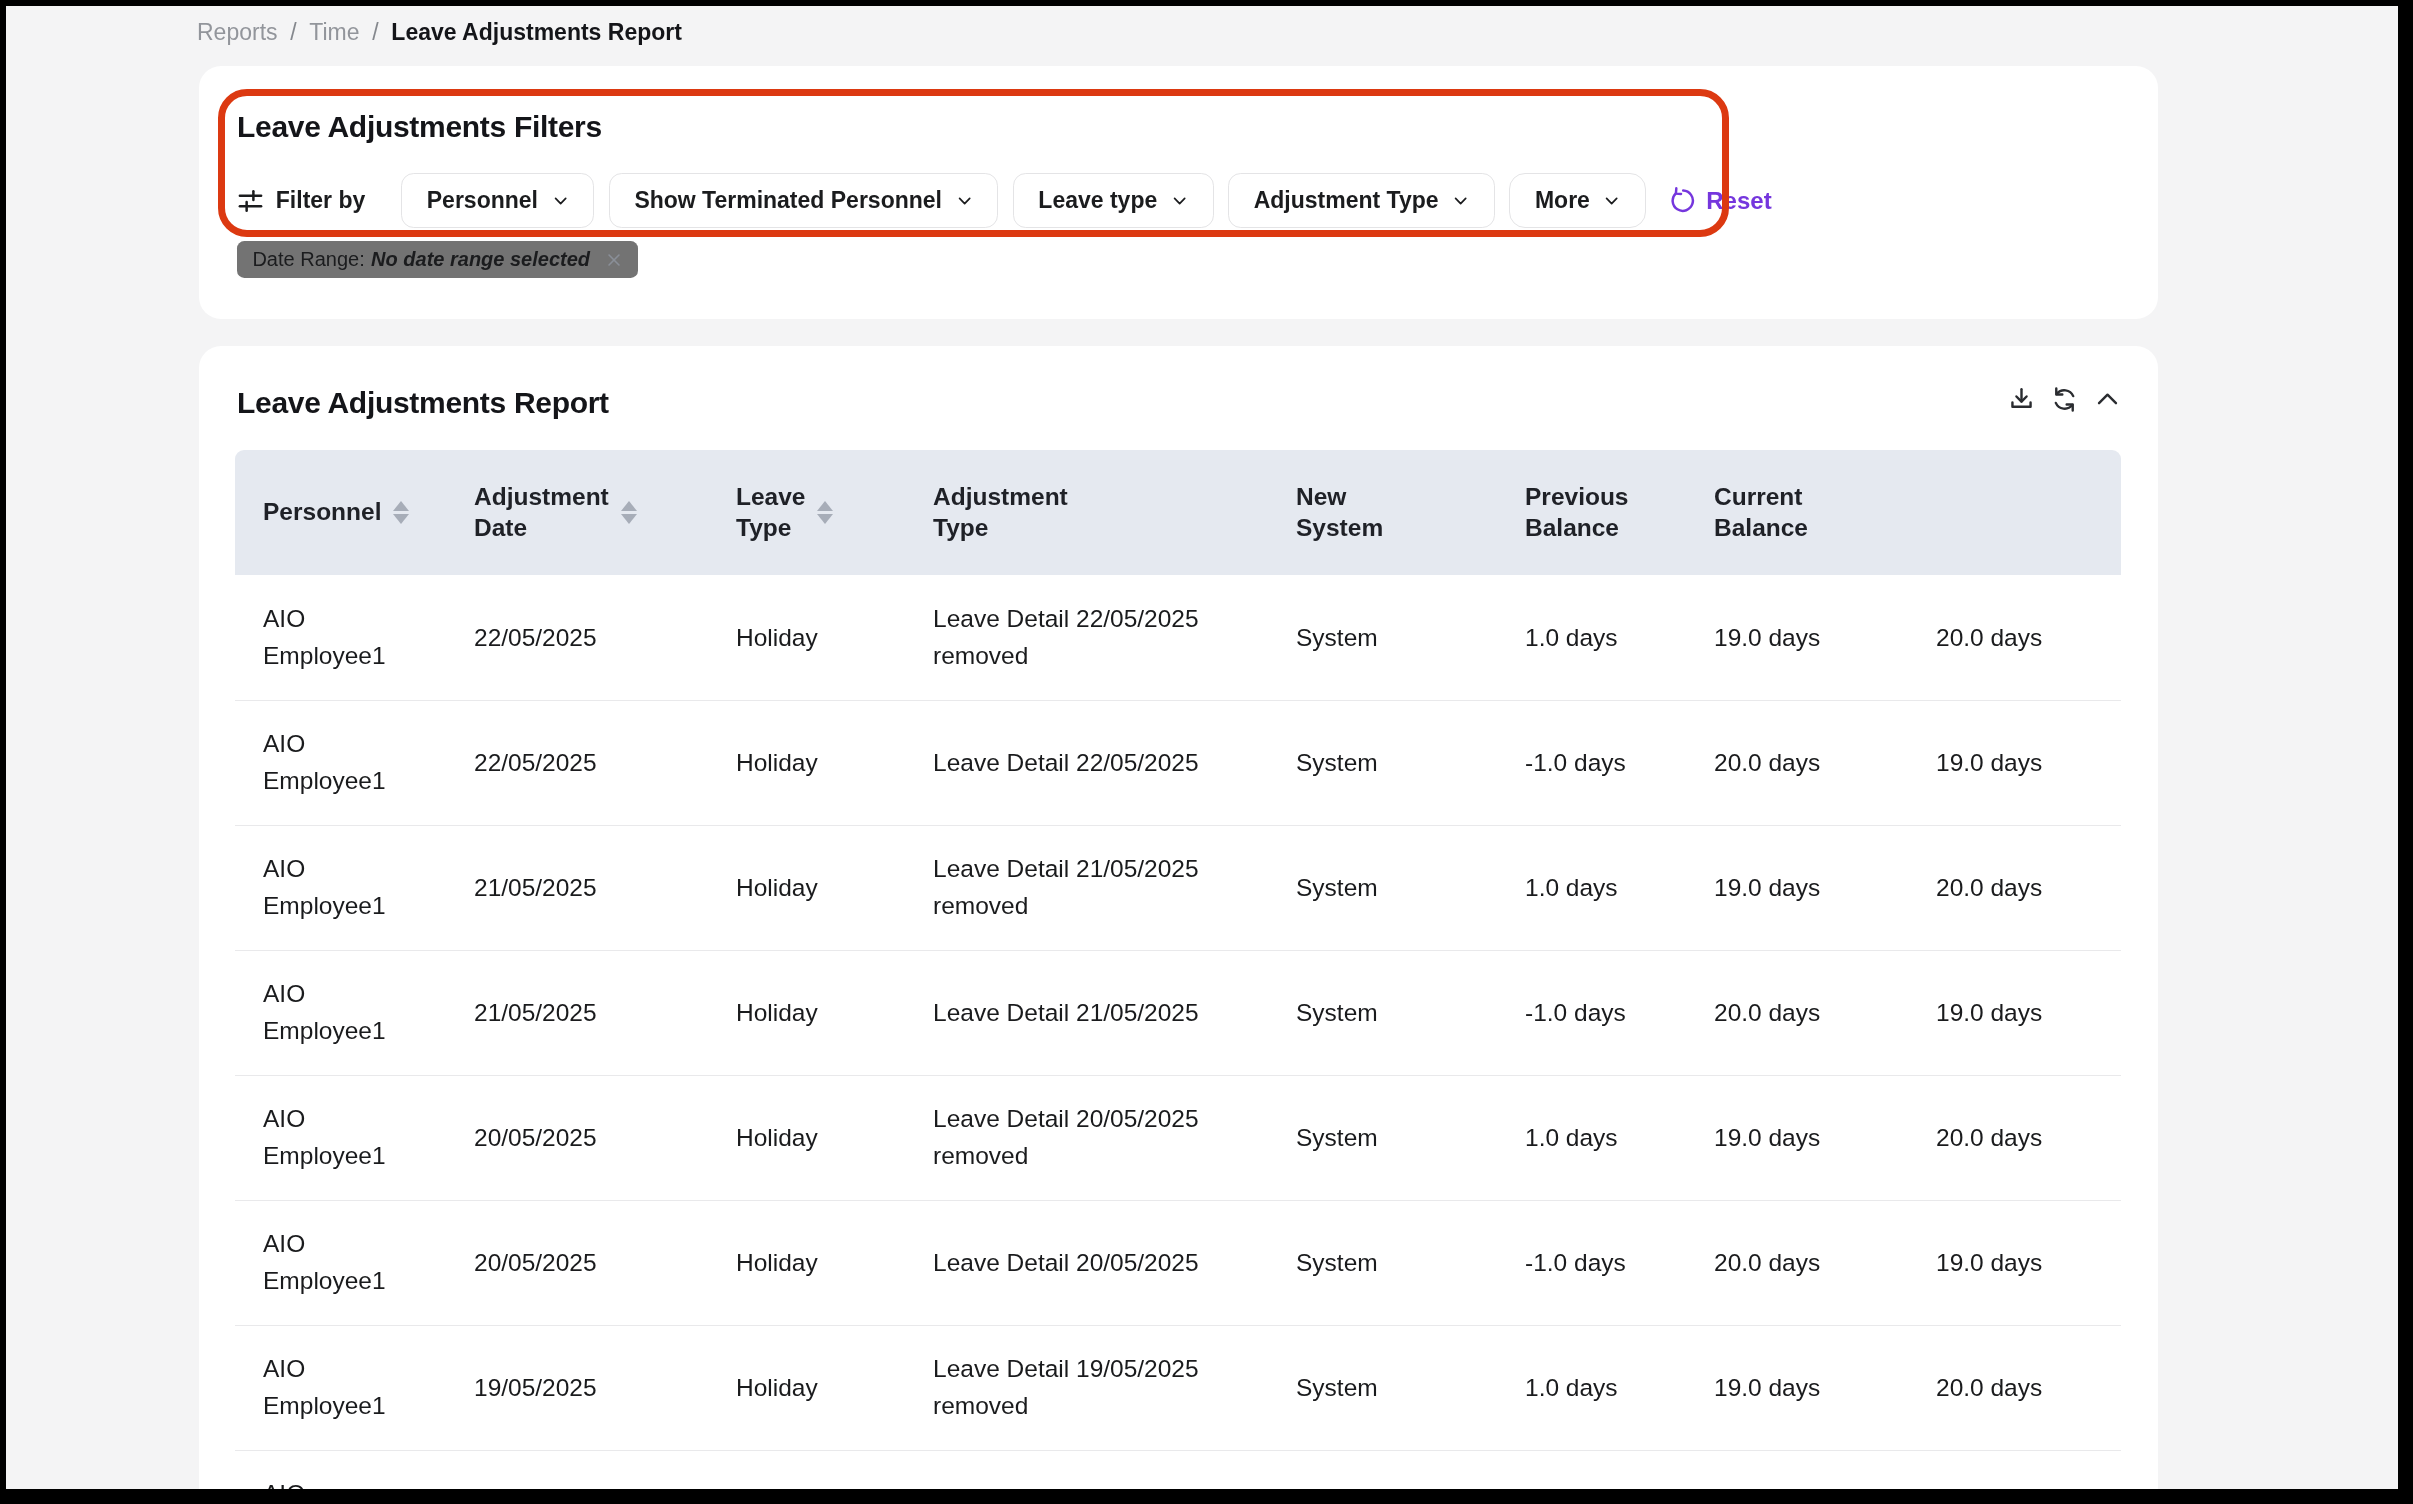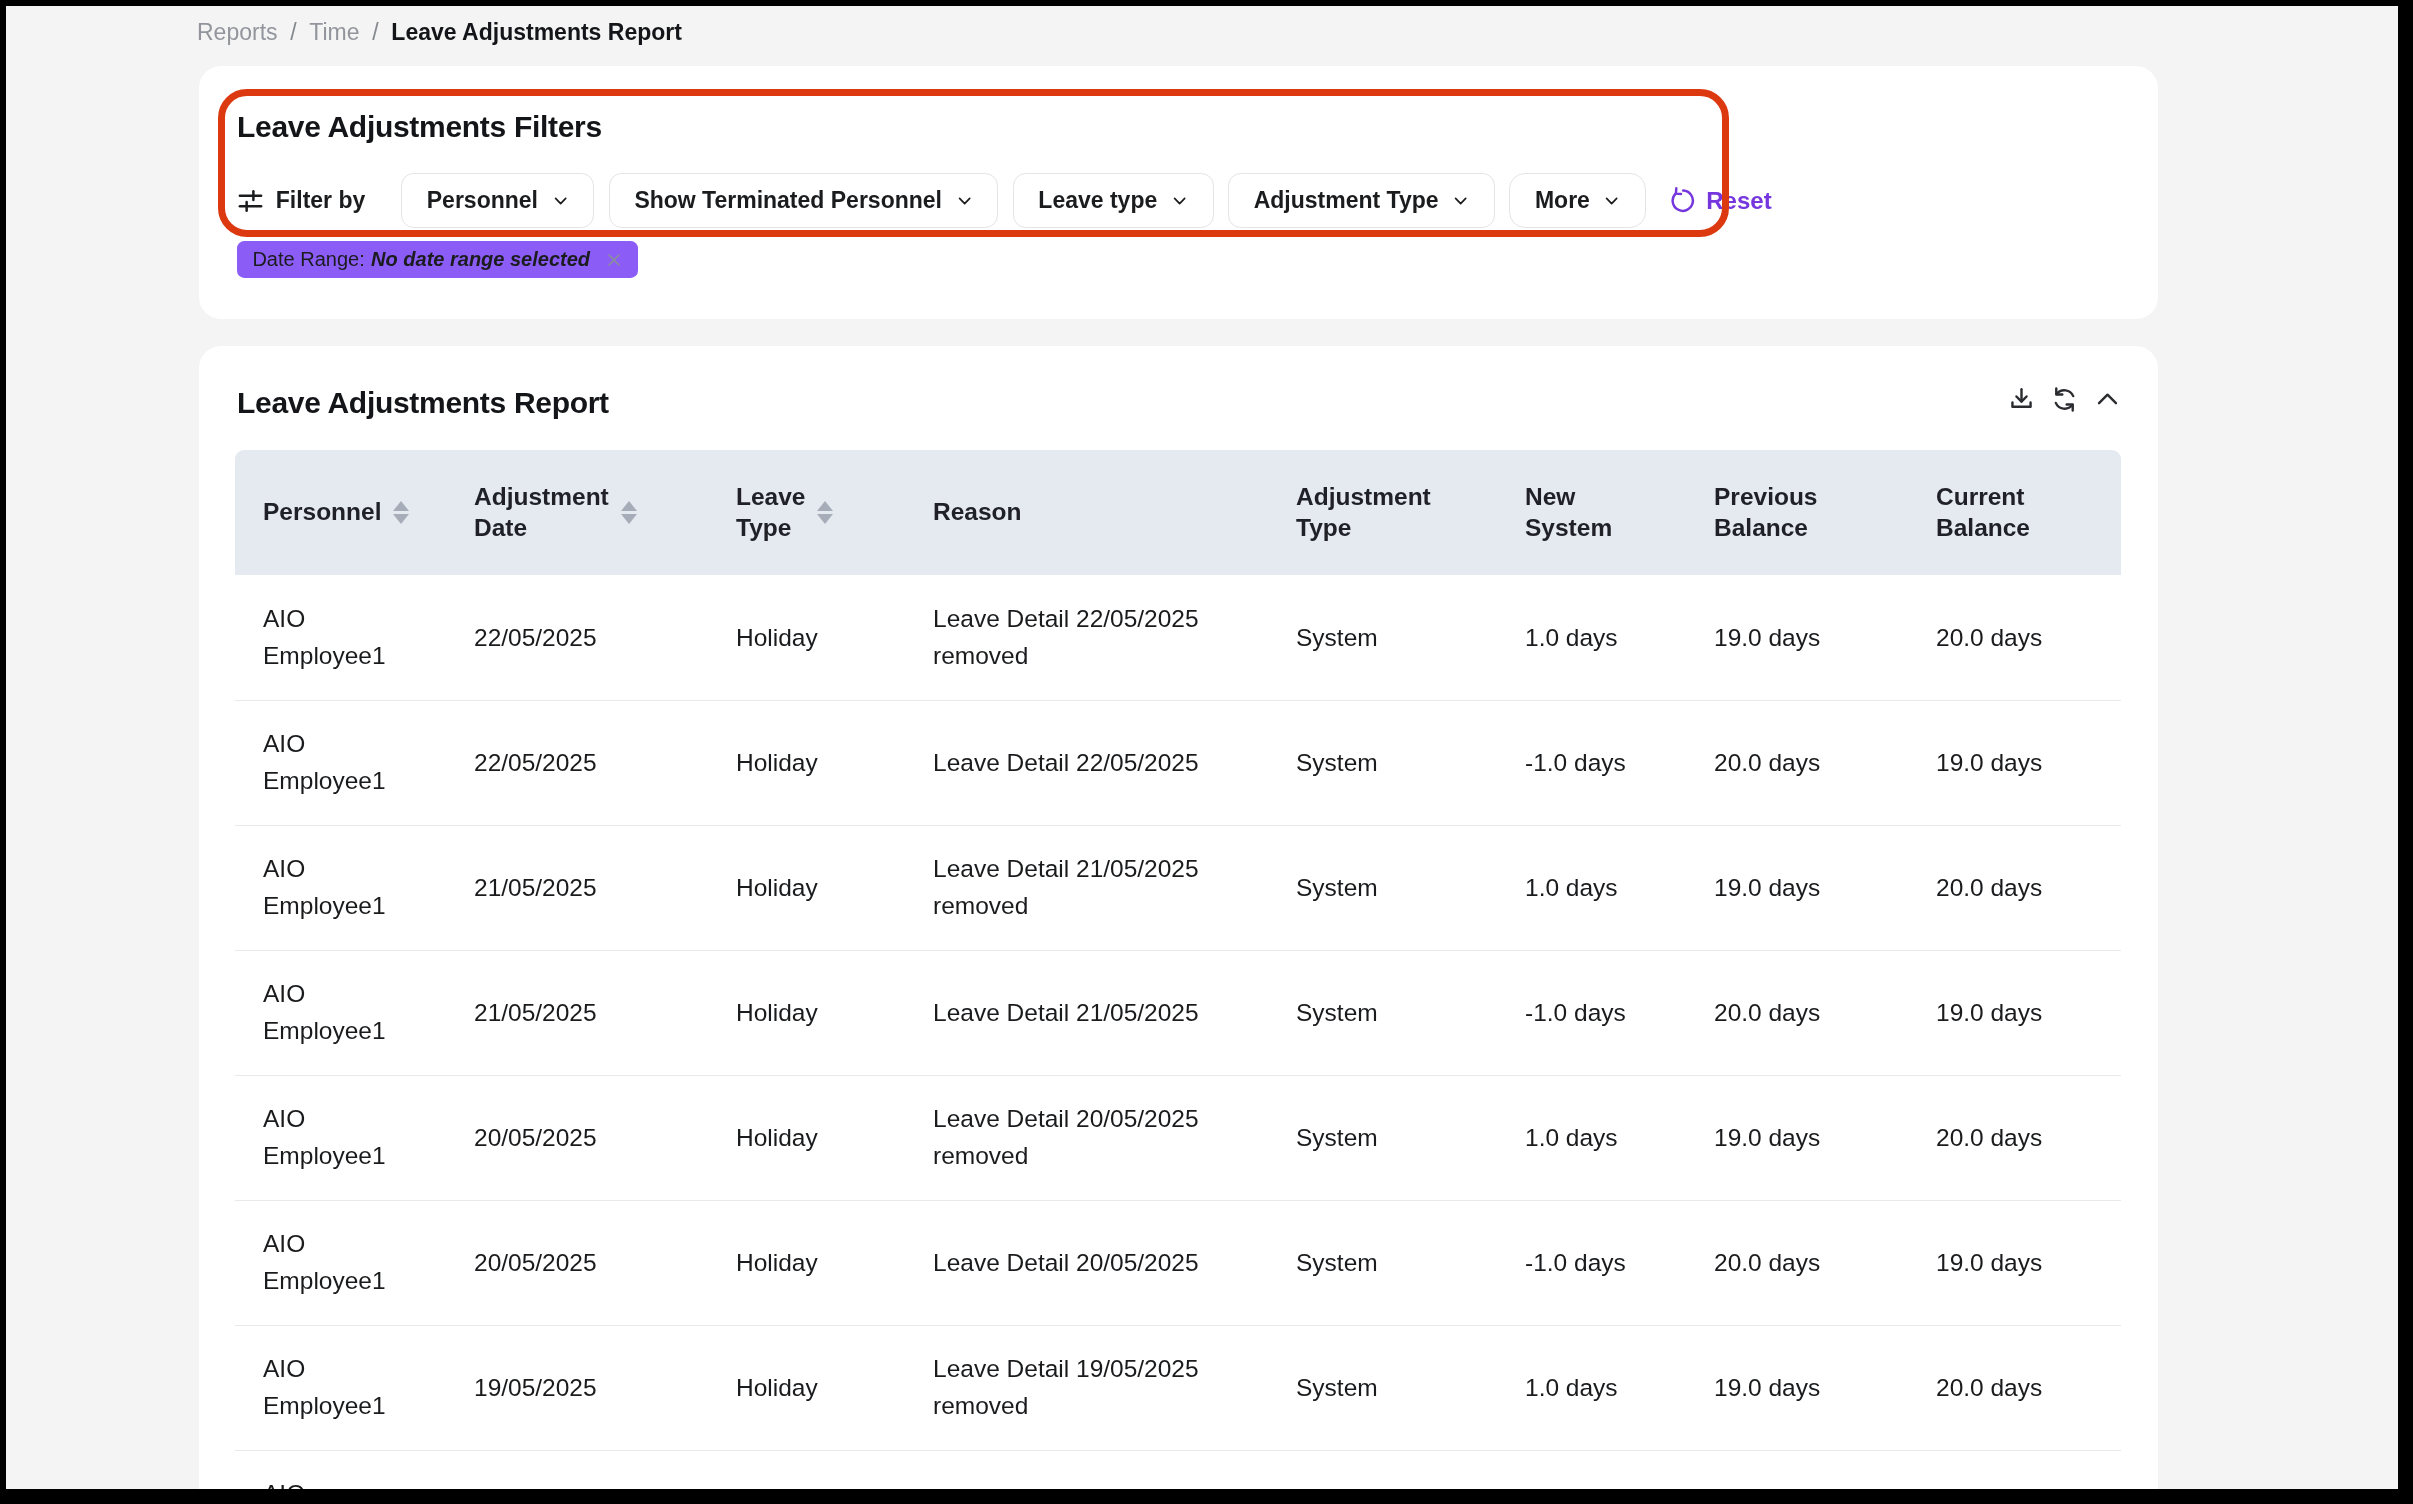--- a/index.html
+++ b/index.html
@@ -24,21 +24,21 @@
                      border:7.3px solid #DC3911; border-radius:29px; pointer-events:none; z-index:5; }
   .filters-title { position:absolute; left:38px; top:44px; font-size:30px; font-weight:700; color:#141519; letter-spacing:-0.3px; }
   .filter-row { position:absolute; left:38px; top:107px; height:55px; display:flex; align-items:center; }
   .filter-by { display:flex; align-items:center; gap:11.8px; font-size:23px; font-weight:700; color:#1B1C1E; margin-right:36px; }
   .fbtn { display:flex; align-items:center; gap:13.6px; height:55px; padding:0 24.5px; margin-right:14.5px;
           background:#fff; border:1.8px solid #E4E4E6; border-radius:12.7px;
           font-size:23px; font-weight:700; color:#1B1C1E; cursor:pointer; font-family:inherit; }
   .reset-btn { display:flex; align-items:center; gap:11px; margin-left:22px; font-size:24px; font-weight:700;
                color:#7536DD; cursor:pointer; }
   .chip { position:absolute; left:38px; top:175px; height:37px; display:inline-flex; align-items:center; gap:6.4px;
-          background:#8b5cf6; border-radius:7.3px; padding:0 15.4px; font-size:20px; color:#1B1C1E; }
+          background:#737373; border-radius:7.3px; padding:0 15.4px; font-size:20px; color:#1B1C1E; }
   .chip b { font-weight:700;font-style:italic; }
   .chip .close { margin-left:8.2px; display:flex; align-items:center; cursor:pointer; }
 
   
   .table-card { left:193px; top:340px; width:1959px; height:1172px; }
   .table-title { position:absolute; left:38px; top:40px; font-size:30px; font-weight:700; color:#141519; letter-spacing:-0.3px; }
   .table-tools { position:absolute; right:35px; top:38px; display:flex; align-items:center; gap:11.8px; }
   .tool { display:flex; align-items:center; justify-content:center; width:31px; height:31px; cursor:pointer; }
 
   .grid-row { display:grid; grid-template-columns:239px 262px 197px 363px 229px 189px 222px auto; }
@@ -190,23 +190,20 @@
         <span>Adjustment
 Date</span>
         <span class="sort-icon"><i class="tri-up"></i><i class="tri-down"></i></span>
       </div>
       <div class="th sortable">
         <span>Leave
 Type</span>
         <span class="sort-icon"><i class="tri-up"></i><i class="tri-down"></i></span>
       </div>
       <div class="th">
-        <span>Reason</span>
-      </div>
-      <div class="th">
         <span>Adjustment
 Type</span>
       </div>
       <div class="th">
         <span>New
 System</span>
       </div>
       <div class="th">
         <span>Previous
 Balance</span>

